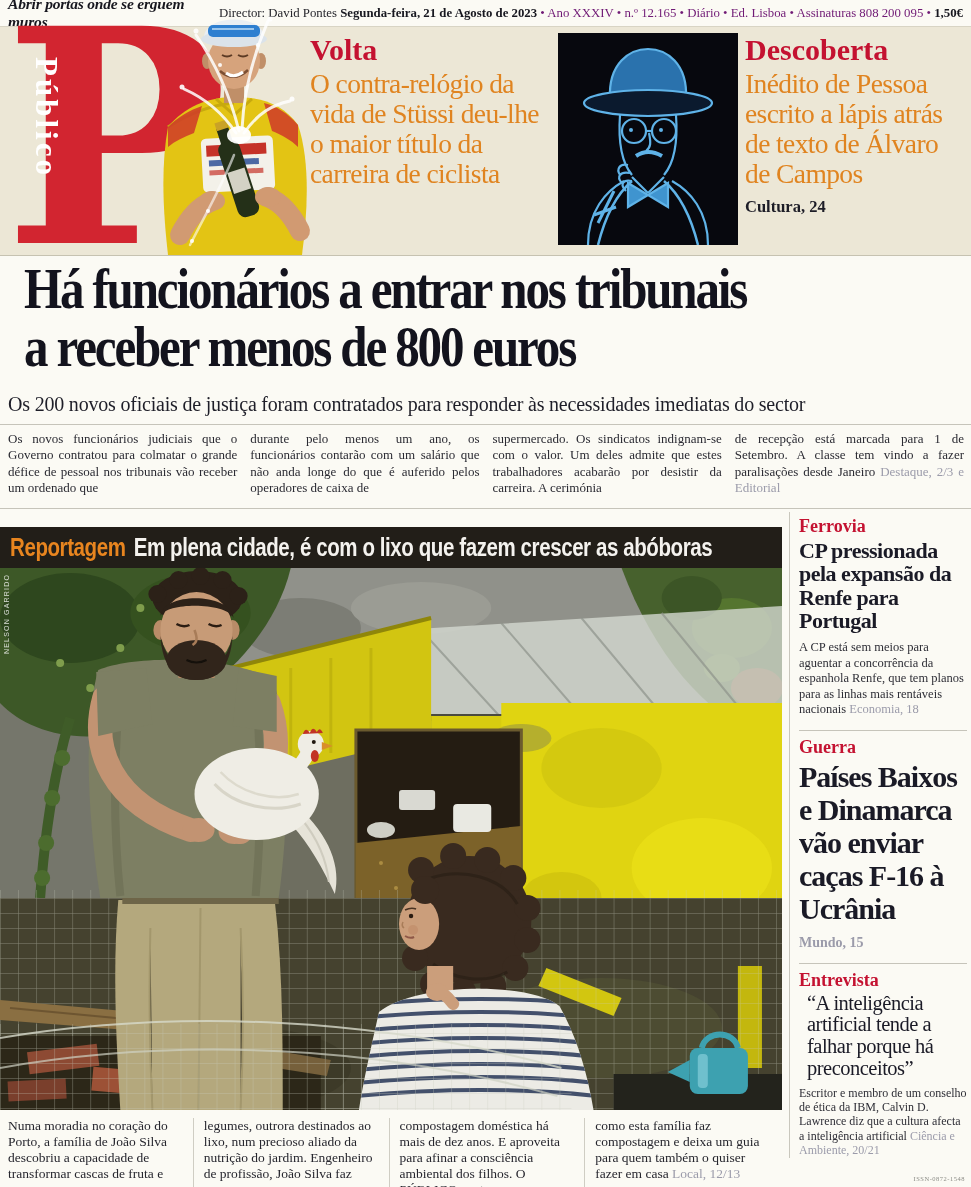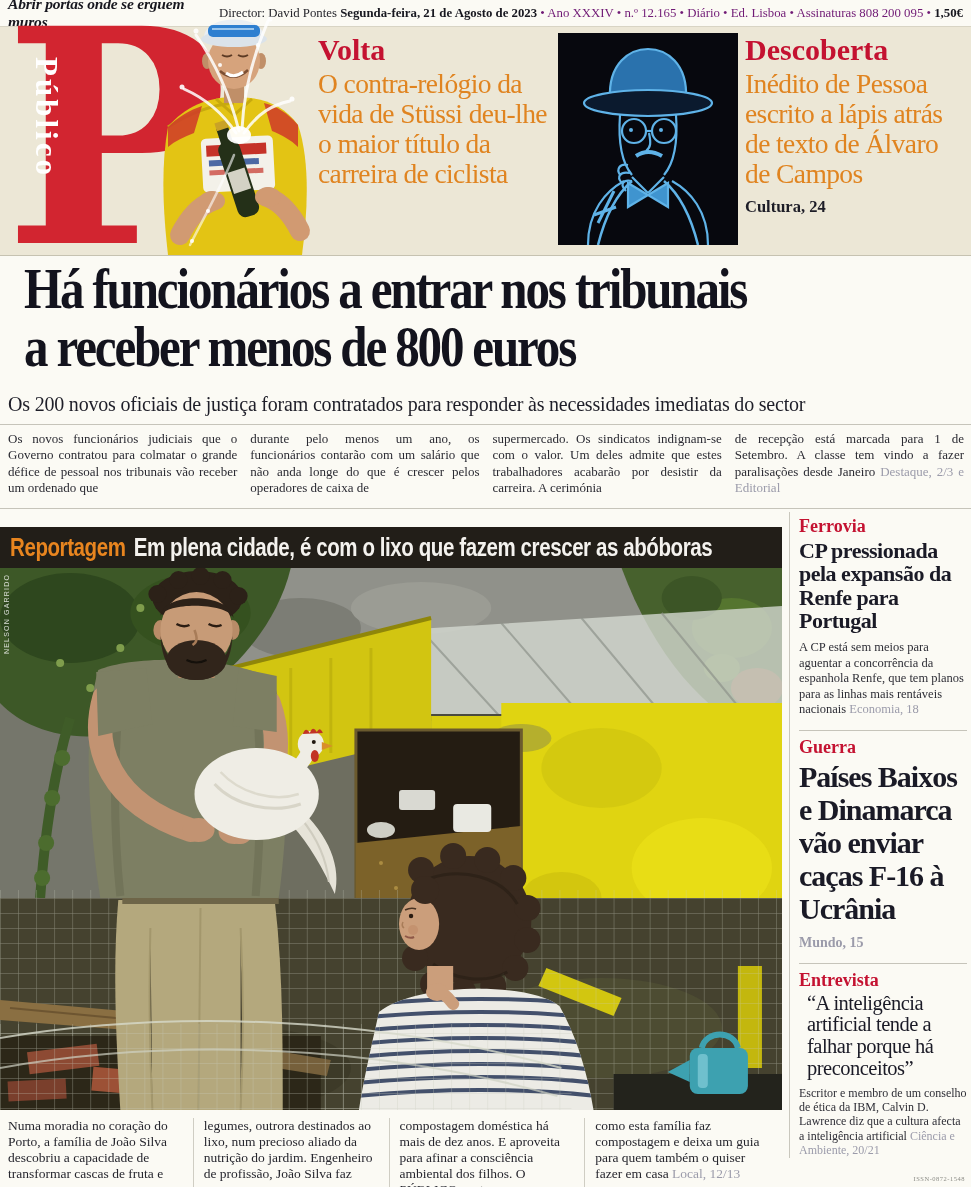--- a/index.html
+++ b/index.html
@@ -16,21 +16,21 @@
 
   
   .band{position:absolute;top:26px;left:0;width:971px;height:228px;background:#ece7d6;
         border-top:1px solid #d8d4c4;border-bottom:1px solid #c6c2b1;}
   .logo-p{position:absolute;left:4px;top:0px;font-size:298px;line-height:0.75;font-weight:700;
           color:#d22530;font-family:"DejaVu Serif",serif;}
   .logo-word{position:absolute;left:28px;top:30px;writing-mode:vertical-rl;font-size:31px;
              font-weight:700;color:#fff;letter-spacing:3px;}
   .cyclist{position:absolute;left:150px;top:-22px;width:165px;height:250px;}
   .pessoa{position:absolute;left:558px;top:6px;width:180px;height:212px;background:#07080e;}
-  .story-volta{position:absolute;left:318px;top:8px;width:236px;}
+  .story-volta{position:absolute;left:310px;top:8px;width:236px;}
   .story-desc{position:absolute;left:745px;top:8px;width:222px;}
   .kicker-lg{font-size:30px;font-weight:700;color:#c41231;line-height:1;}
   .story-head-orange{font-size:27.5px;line-height:1.09;color:#e08420;letter-spacing:-0.6px;margin-top:4px;}
   .story-ref{font-size:16.5px;font-weight:700;color:#1d1d27;margin-top:8px;}
 
   
   .lead-h1{position:absolute;left:24px;top:260px;width:962px;}
   .h1line{white-space:nowrap;transform:scaleX(0.86);transform-origin:left;font-size:57px;
           font-weight:700;letter-spacing:-2.5px;line-height:1.02;color:#13131d;}
   .subhead{position:absolute;left:8px;top:393px;font-size:20px;color:#1e1e28;white-space:nowrap;
@@ -177,21 +177,21 @@
   </div>
 
   <div class="lead-h1">
     <div class="h1line">Há funcionários a entrar nos tribunais</div>
     <div class="h1line">a receber menos de 800 euros</div>
   </div>
   <div class="subhead">Os 200 novos oficiais de justiça foram contratados para responder às necessidades imediatas do sector</div>
   <div class="rule-a"></div>
   <div class="bodycols">
     <div class="bcol">Os novos funcionários judiciais que o Governo contratou para colmatar o grande défice de pessoal nos tribunais vão receber um ordenado que</div>
-    <div class="bcol">durante pelo menos um ano, os funcionários contarão com um salário que não anda longe do que é crescer pelos operadores de caixa de</div>
+    <div class="bcol">durante pelo menos um ano, os funcionários contarão com um salário que não anda longe do que é auferido pelos operadores de caixa de</div>
     <div class="bcol">supermercado. Os sindicatos indignam-se com o valor. Um deles admite que estes trabalhadores acabarão por desistir da carreira. A cerimónia</div>
     <div class="bcol"><span>de recepção está marcada para 1 de Setembro. A classe tem vindo a fazer paralisações desde Janeiro</span> <span class="ref-gray">Destaque, 2/3 e Editorial</span></div>
   </div>
   <div class="rule-b"></div>
 
   <div class="banner">
     <span class="banner-scale">
       <span class="banner-kicker">Reportagem</span><span class="banner-head">Em plena cidade, é com o lixo que fazem crescer as abóboras</span>
     </span>
   </div>

